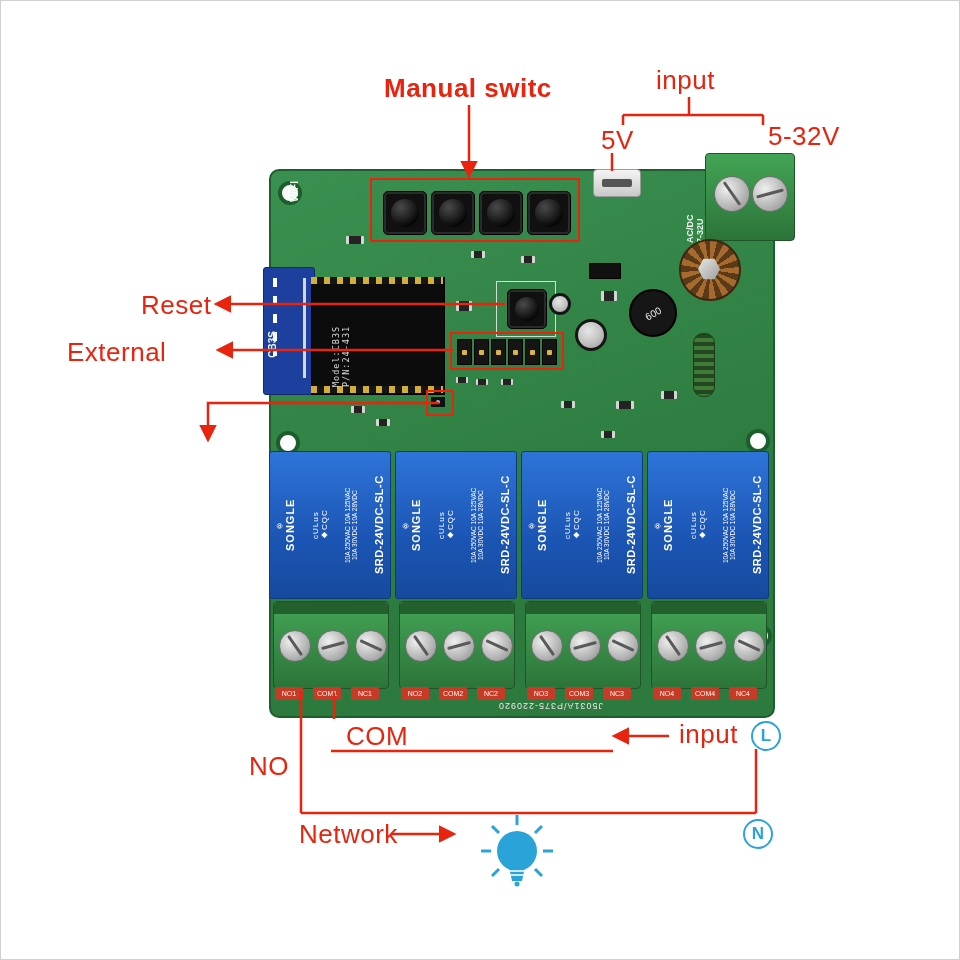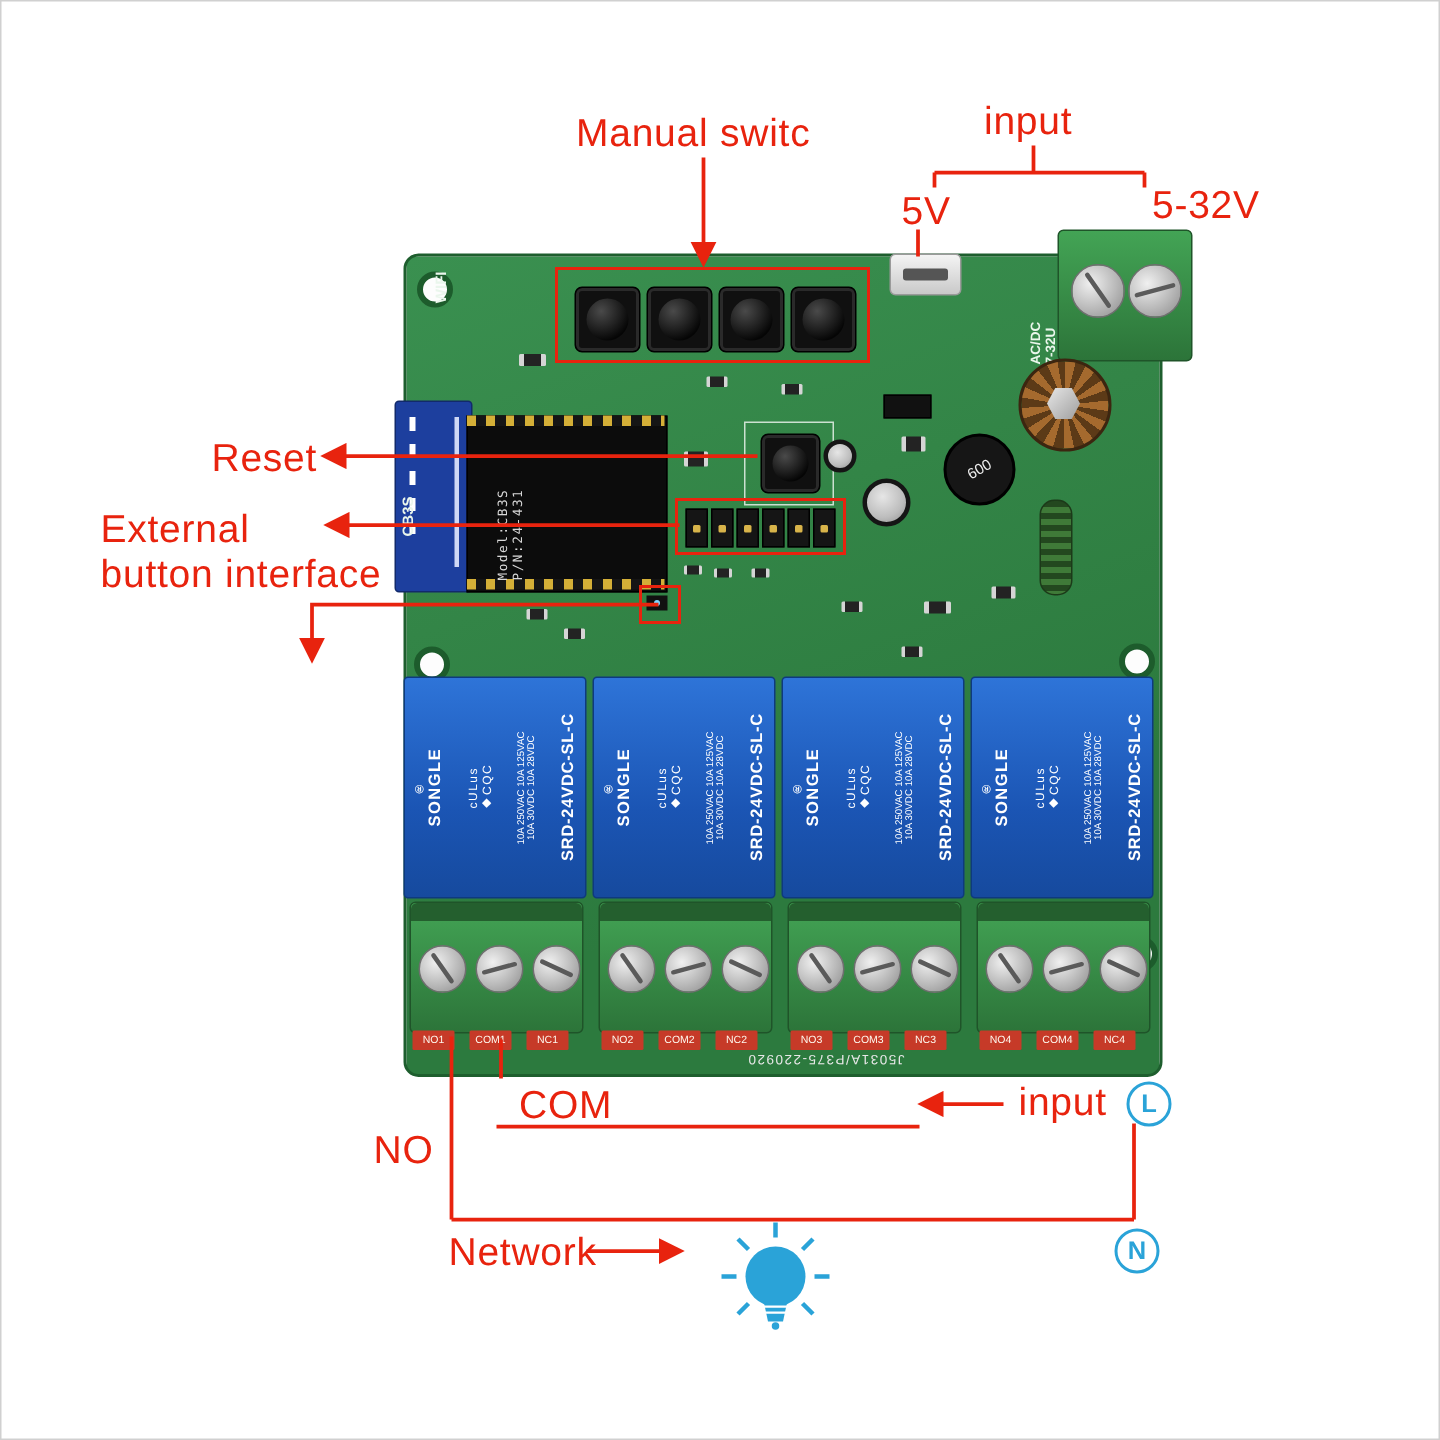--- a/index.html
+++ b/index.html
@@ -284,27 +284,26 @@
 
     <g stroke="#2aa3d8" stroke-width="3" fill="none">
       <circle cx="516" cy="850" r="20" fill="#2aa3d8" stroke="none"></circle>
       <path d="M542,850 H552 M534,832 L541,825 M516,824 V814 M498,832 L491,825 M490,850 H480 M498,868 L491,875 M534,868 L541,875"></path>
       <path d="M508,866 L524,866 L521,880 L511,880 Z" fill="#2aa3d8" stroke="none"></path>
       <path d="M507,870 H525 M508,874 H524" stroke="#fff" stroke-width="1.5"></path>
       <circle cx="516" cy="883" r="2.5" fill="#2aa3d8" stroke="none"></circle>
     </g>
   </svg>
 
-  <div class="lab" style="left:383px;top:72px;">Manual switc</div>
+  <div class="lab" style="left:383px;top:72px;font-weight:bold;">Manual switc</div>
   <div class="lab" style="left:655px;top:64px;">input</div>
   <div class="lab" style="left:600px;top:124px;">5V</div>
   <div class="lab" style="left:767px;top:120px;">5-32V</div>
   <div class="lab" style="left:140px;top:289px;">Reset</div>
   <div class="lab" style="left:66px;top:336px;">External</div>
-  <div class="lab" style="left:66px;top:366px;">button interface</div>
   <div class="lab" style="left:248px;top:750px;">NO</div>
   <div class="lab" style="left:345px;top:720px;">COM</div>
   <div class="lab" style="left:678px;top:718px;">input</div>
   <div class="lab" style="left:298px;top:818px;">Network</div>
   <div class="bluecircle" style="left:750px;top:720px;">L</div>
   <div class="bluecircle" style="left:742px;top:818px;">N</div>
 
 </div>
 
 </body></html>

